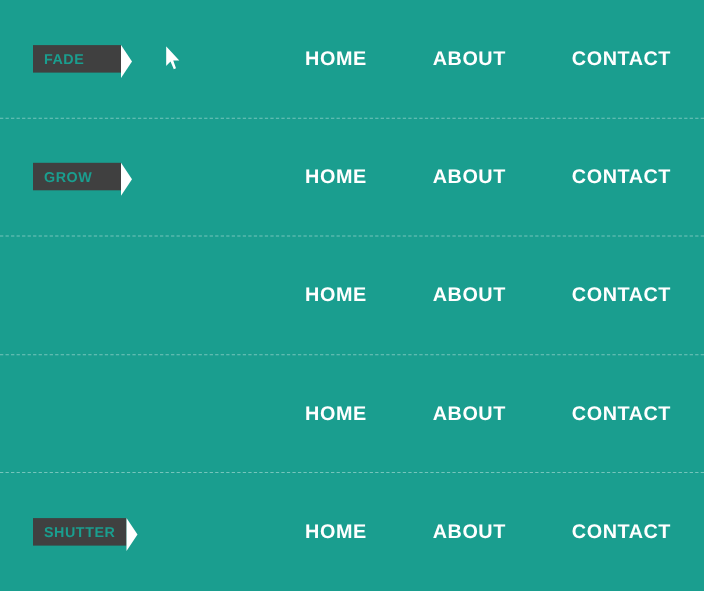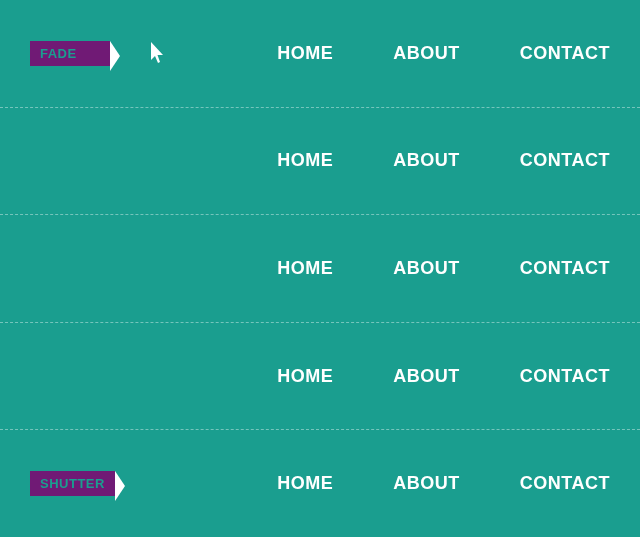--- a/index.html
+++ b/index.html
@@ -28,21 +28,21 @@
     }
 
     .nav-row:last-child {
       border-bottom: none;
       gap: 27px;
     }
 
     .label-badge {
       display: inline-flex;
       align-items: center;
-      background-color: #701a75;
+      background-color: #404040;
       color: #1a9e8f;
       font-size: 13px;
       font-weight: 900;
       padding: 5px 10px 5px 10px;
       position: relative;
       min-width: 80px;
       text-transform: uppercase;
       letter-spacing: 0.5px;
     }
 
@@ -99,20 +99,21 @@
           <path d="M0 0 L0 18 L4 14 L7 21 L9 20 L6.5 13 L12 13 Z" fill="white"></path>
         </svg>
       </div>
       <div class="nav-links">
         <span class="nav-link">HOME</span>
         <span class="nav-link">ABOUT</span>
         <span class="nav-link">CONTACT</span>
       </div>
     </div>
     <div class="nav-row">
+      <div class="label-badge">GROW</div>
       <div class="cursor-area"></div>
       <div class="nav-links">
         <span class="nav-link">HOME</span>
         <span class="nav-link">ABOUT</span>
         <span class="nav-link">CONTACT</span>
       </div>
     </div>
     <div class="nav-row">
       <div class="cursor-area"></div>
       <div class="nav-links">

